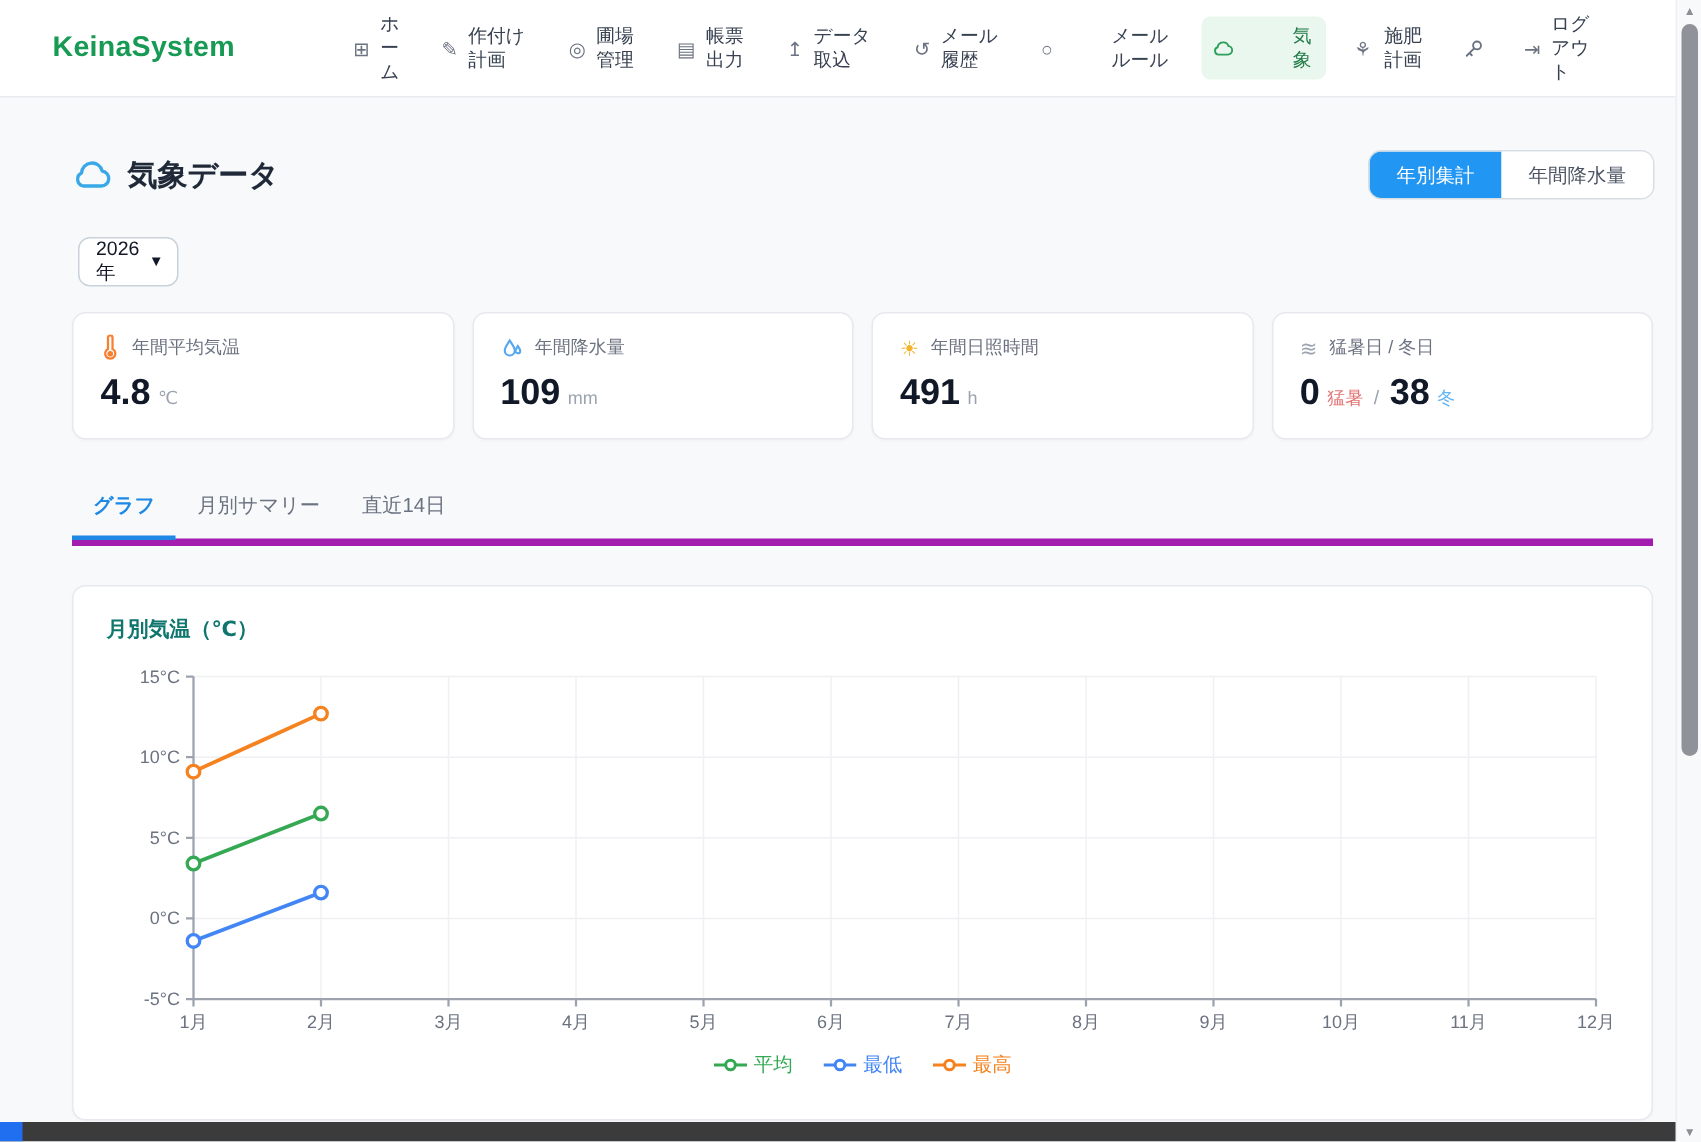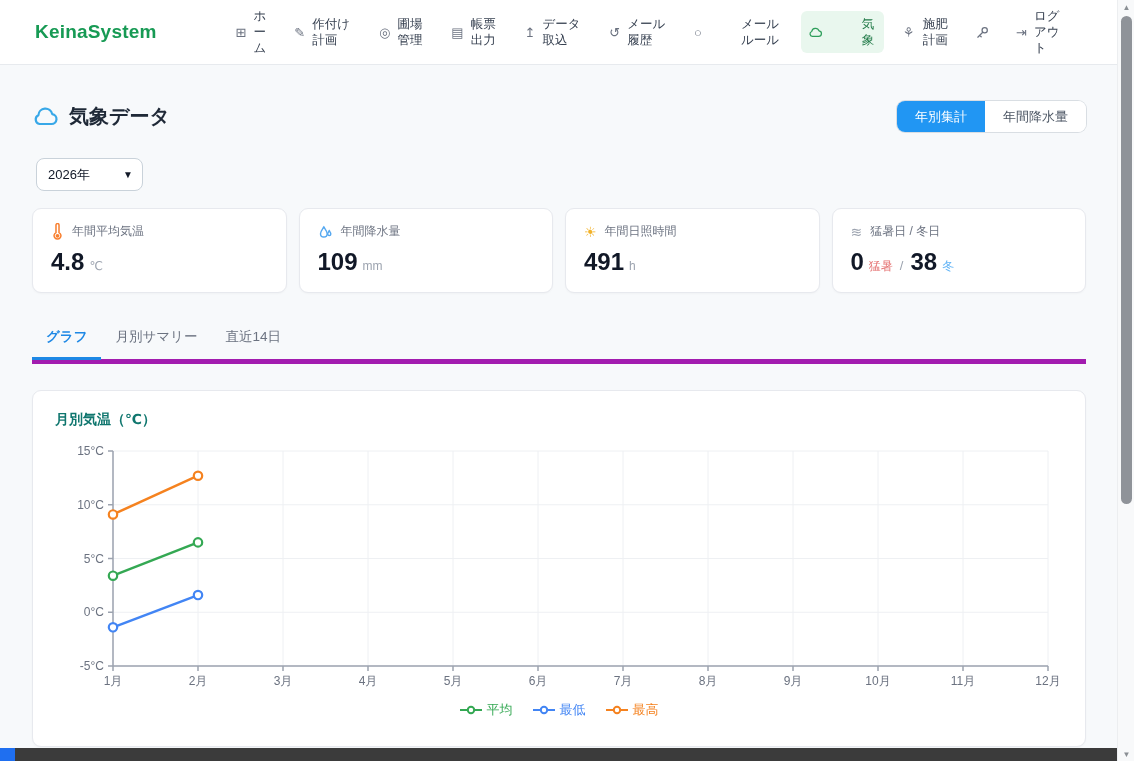--- a/index.html
+++ b/index.html
@@ -10,29 +10,29 @@
   .header { position:absolute; top:0; left:0; width:1117px; height:65px; background:#ffffff; border-bottom:1px solid #e7eaee; display:flex; align-items:center; z-index:5; }
   .brand { margin-left:35px; font-size:19px; font-weight:bold; letter-spacing:.2px; white-space:nowrap; }
   .nav { flex:1; margin-left:72px; margin-right:48px; display:flex; align-items:center; justify-content:space-between; }
   .nav-item { display:flex; align-items:center; gap:7px; padding:5px 7px; border-radius:6px; cursor:pointer; color:#374151; }
   .nav-item .ni-icon { font-size:13px; color:#6b7280; line-height:1; display:flex; align-items:center; }
   .nav-item .ni-label { font-size:12.5px; line-height:1.3; display:inline-block; word-break:break-all; }
   .nav-item.active { color:#217a48; }
   .nav-item.active .ni-icon { color:#2e9e5b; }
 
   
-  .main { position:absolute; top:65px; left:0; width:1117px; height:683px; }
+  .main { position:absolute; top:65px; left:16px; width:1117px; height:683px; }
   .title-row { display:flex; align-items:center; margin:36px 31px 0 32px; }
   .page-title { font-size:20px; font-weight:bold; color:#1f2937; margin-left:10px; }
   .toggle { margin-left:auto; display:flex; border-radius:8px; overflow:hidden; box-shadow:0 0 0 1px #d9dee3; }
   .toggle button { border:none; height:31px; padding:0 18px; font-size:13px; font-family:inherit; cursor:pointer; }
   .toggle .t-active { color:#ffffff; }
   .toggle .t-inactive { background:#ffffff; color:#4b5563; }
 
-  .year-select { margin:26px 0 0 36px; width:107px; height:33px; background:#ffffff; border:1px solid #c9d2da; border-radius:8px; display:flex; align-items:center; justify-content:space-between; padding:0 9px 0 11px; font-size:13px; color:#111827; cursor:pointer; }
+  .year-select { margin:26px 0 0 36px; width:67px; height:33px; background:#ffffff; border:1px solid #c9d2da; border-radius:8px; display:flex; align-items:center; justify-content:space-between; padding:0 9px 0 11px; font-size:13px; color:#111827; cursor:pointer; }
   .chev { font-size:10px; color:#111827; }
 
   .stats { display:flex; gap:12px; margin:17px 31px 0 32px; }
   .stat-card { flex:1; background:#ffffff; border:1px solid #e7e9ee; border-radius:9px; padding:14px 18px 16px 18px; box-shadow:0 1px 2px rgba(16,24,40,.03); }
   .stat-label { display:flex; align-items:center; gap:8px; font-size:12px; color:#6b7280; }
   .stat-label .st-icon { font-size:14px; line-height:1; display:flex; }
   .stat-value { margin-top:8px; font-size:24px; font-weight:bold; color:#111827; display:flex; align-items:baseline; gap:5px; }
   .stat-unit { font-size:12px; font-weight:normal; color:#9ca3af; }
   .stat-sep { font-size:13px; font-weight:normal; color:#9ca3af; margin:0 2px; }
 

